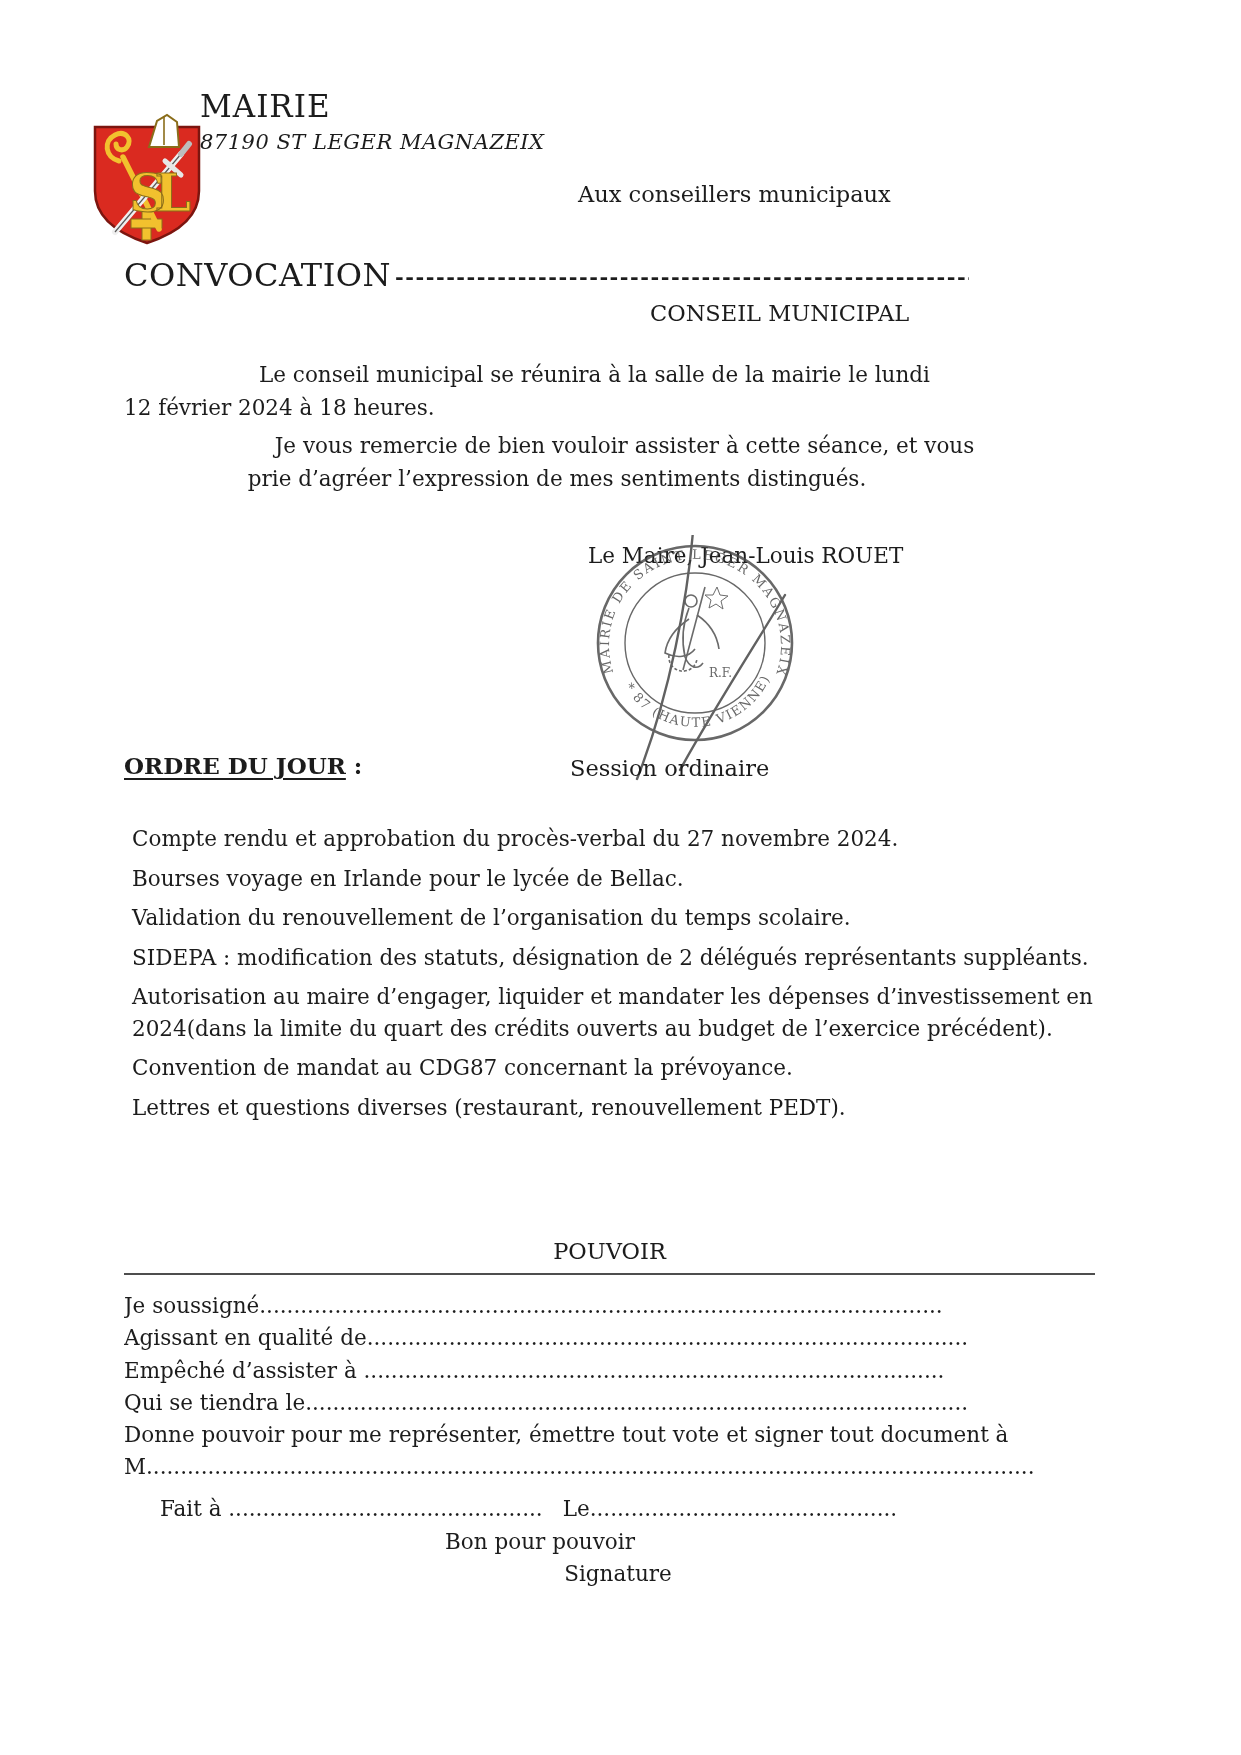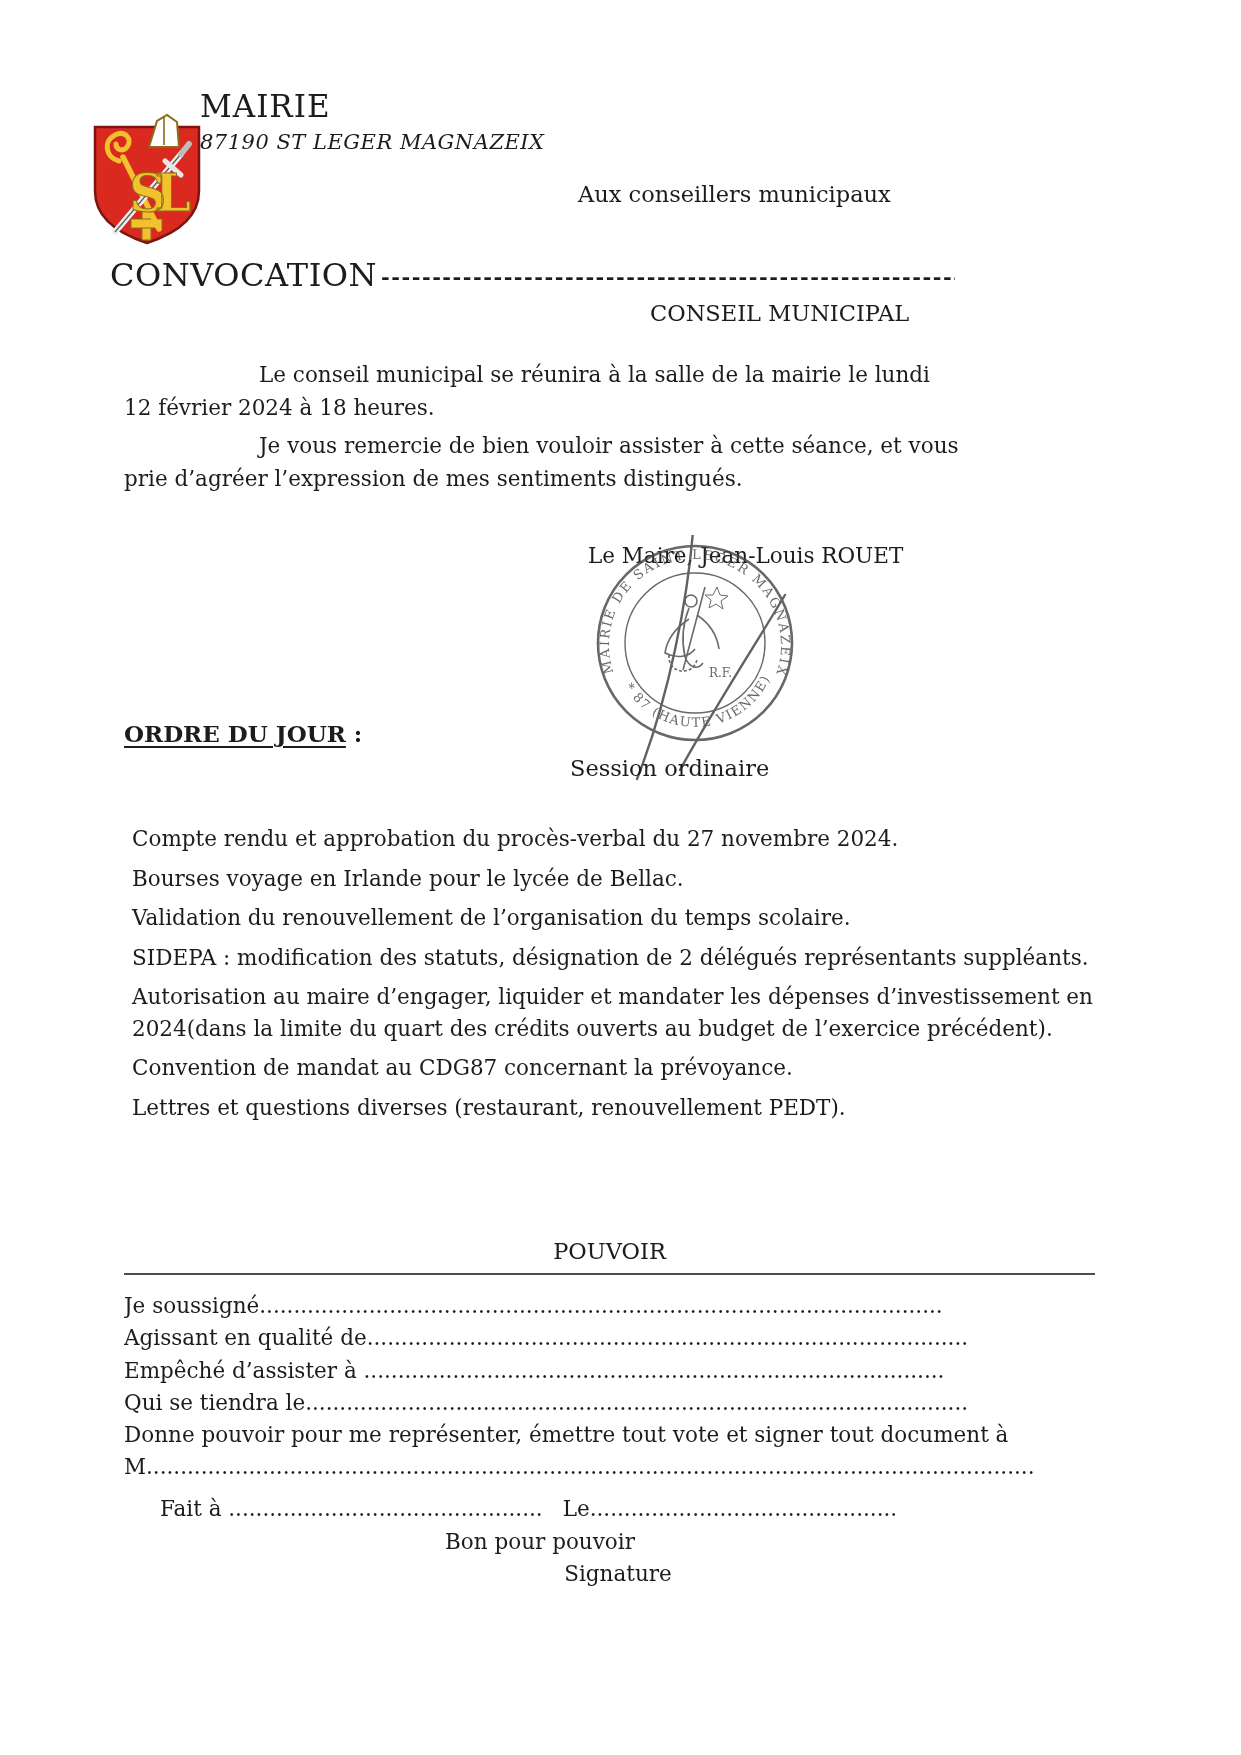--- a/index.html
+++ b/index.html
@@ -9,31 +9,31 @@
     margin:0 auto;
     background:#ffffff;
     font-family:"DejaVu Serif",serif;
     color:#1c1c1c;
     overflow:hidden;
   }
   .abs{position:absolute;}
   .org-name{left:200px;top:88px;font-size:31px;letter-spacing:1px;}
   .org-address{left:200px;top:130px;font-size:21px;font-style:italic;letter-spacing:0.5px;}
   .recipient{left:578px;top:181px;font-size:22.5px;}
-  .conv-row{left:110px;top:256px;width:845px;display:flex;align-items:center;}
+  .conv-row{left:124px;top:256px;width:845px;display:flex;align-items:center;}
   .conv-title{font-size:32px;letter-spacing:0.5px;white-space:nowrap;}
   .conv-dashes{flex:1;overflow:hidden;white-space:nowrap;font-size:21px;font-weight:bold;letter-spacing:1.5px;margin-left:4px;transform:translateY(1px);}
   .conv-subtitle{left:650px;top:300px;font-size:22.5px;}
   .para{font-size:21.5px;line-height:32.5px;margin:0;}
   .para1{left:124px;top:359px;width:832px;text-indent:135px;}
-  .para2{left:124px;top:430px;width:866px;text-indent:135px;}
+  .para2{left:124px;top:430px;width:866px;text-indent:135px;text-align:center;}
   .dateline{left:390px;top:512px;font-size:21.5px;}
   .signatory{left:588px;top:543px;font-size:21.5px;}
   .stamp-svg{left:585px;top:535px;}
-  .ordre-row{left:124px;top:720px;font-size:23px;}
+  .ordre-row{left:124px;top:752px;font-size:23px;}
   .ordre-heading{font-weight:bold;text-decoration:underline;text-underline-offset:4px;}
   .ordre-colon{font-weight:bold;}
   .session{left:570px;top:755px;font-size:22.5px;}
   .agenda{left:124px;top:815px;width:1002px;font-size:21.5px;line-height:31.5px;}
   .agenda p{margin:8px;}
   .agenda sup{font-size:13px;line-height:0;vertical-align:super;}
   .pouvoir-heading{left:124px;top:1238px;width:971px;text-align:center;font-size:22.5px;}
   .pouvoir-rule{left:124px;top:1273px;width:971px;height:0;border-top:2px solid #4e4e4e;}
   .form{left:124px;top:1290px;width:1000px;font-size:21.5px;line-height:32.3px;}
   .form p{margin:0;white-space:nowrap;overflow:hidden;}

